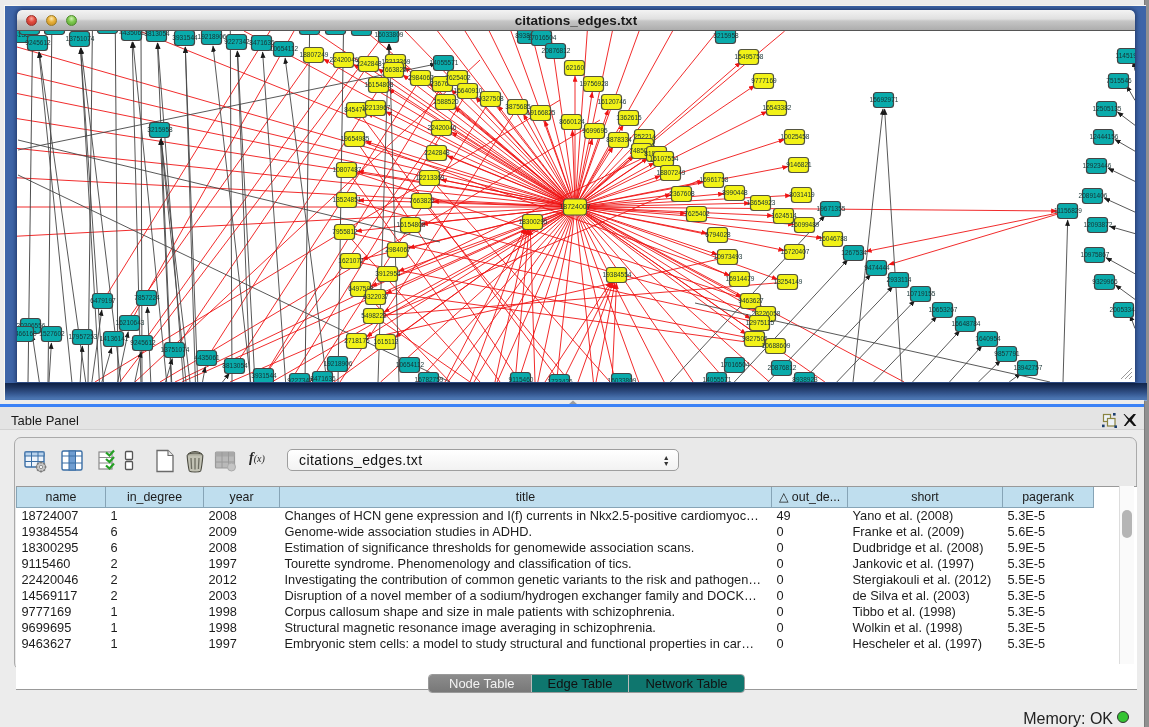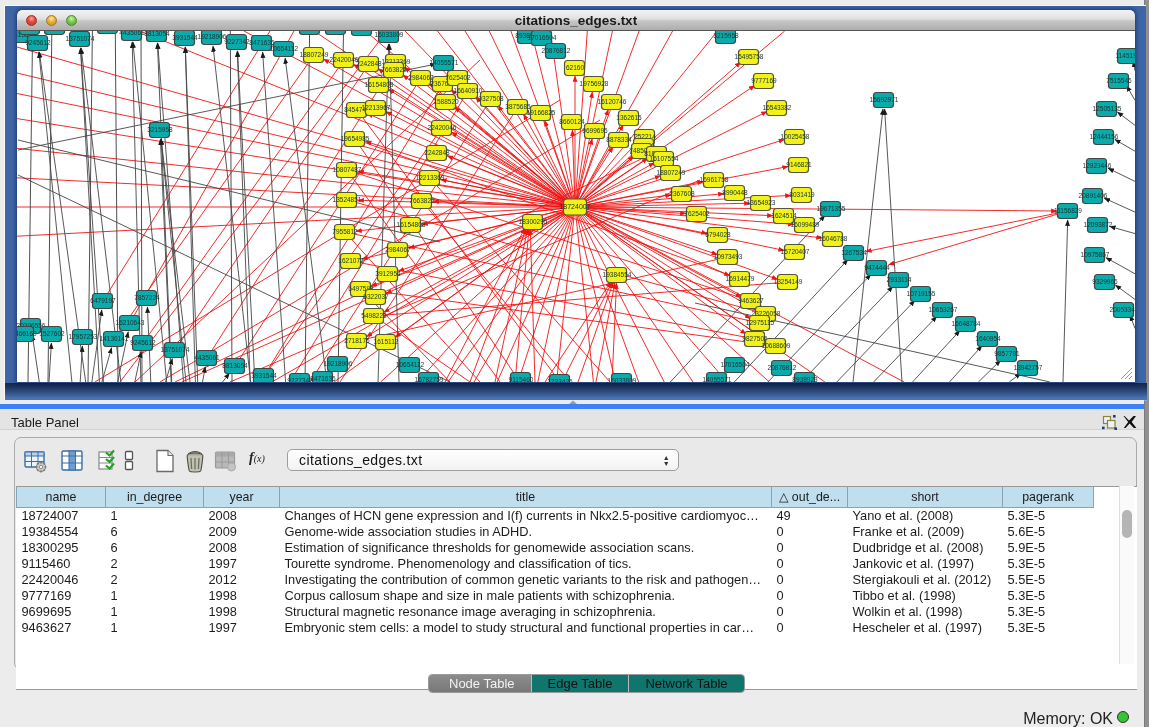--- a/index.html
+++ b/index.html
@@ -29,21 +29,21 @@
 .tl { position:absolute; top:5px; width:11px; height:11px; border-radius:50%; }
 #tl-red   { left:9px; background:radial-gradient(circle at 50% 30%, #f8a9a0 0%, #e1493c 45%, #b33a30 100%); border:0.5px solid #9e2f28;}
 #tl-yel   { left:29px; background:radial-gradient(circle at 50% 30%, #fce9b2 0%, #e7af37 45%, #c08c27 100%); border:0.5px solid #9f7b1f;}
 #tl-grn   { left:49px; background:radial-gradient(circle at 50% 30%, #d0f0b6 0%, #7cc84c 45%, #5ba236 100%); border:0.5px solid #4e8a2c;}
 #netview { position:absolute; left:0; top:21px; width:1118px; height:351px; background:#fff; }
 
 
 #lower { position:absolute; left:0; top:400px; width:1144px; height:327px; background:#ececec; }
 #grip { position:absolute; left:566px; top:0px; width:14px; height:5px; }
 #tpbar { position:absolute; left:0; top:4px; width:1144px; height:26px; background:#e4e4e4;
-  border-top:5px solid #3b82f6; border-bottom:1px solid #d2d2d2; }
+  border-top:3px solid #3b82f6; border-bottom:1px solid #d2d2d2; }
 #tpbar .label { position:absolute; left:11px; top:6px; font-size:13px; color:#1a1a1a; }
 #container { position:absolute; left:14px; top:37px; width:1123px; height:233px;
   background:#e9e9e9; border:1px solid #aaa; border-radius:7px; }
 
 #toolbar { position:absolute; left:0; top:0; width:100%; height:44px; }
 .ticon { position:absolute; top:10px; }
 #dropdown { position:absolute; left:272px; top:11px; width:392px; height:22px;
   background:linear-gradient(#ffffff,#f2f2f2); border:1px solid #9e9e9e; border-radius:5px; font-size:14px; letter-spacing:0.4px; color:#111; line-height:20px;
   padding-left:11px; }
 #dropdown .arrows { position:absolute; right:8px; top:5px; font-size:7px; color:#333; line-height:6px;}
@@ -1049,20 +1049,29 @@
           <tr>
                 <td>22420046</td>
                 <td>2</td>
                 <td>2012</td>
                 <td>Investigating the contribution of common genetic variants to the risk and pathogen…</td>
                 <td>0</td>
                 <td class="c">Stergiakouli et al. (2012)</td>
                 <td>5.5E-5</td>
               </tr>
           <tr>
+                <td>14569117</td>
+                <td>2</td>
+                <td>2003</td>
+                <td>Disruption of a novel member of a sodium/hydrogen exchanger family and DOCK…</td>
+                <td>0</td>
+                <td class="c">de Silva et al. (2003)</td>
+                <td>5.3E-5</td>
+              </tr>
+          <tr>
                 <td>9777169</td>
                 <td>1</td>
                 <td>1998</td>
                 <td>Corpus callosum shape and size in male patients with schizophrenia.</td>
                 <td>0</td>
                 <td class="c">Tibbo et al. (1998)</td>
                 <td>5.3E-5</td>
               </tr>
           <tr>
                 <td>9699695</td>

